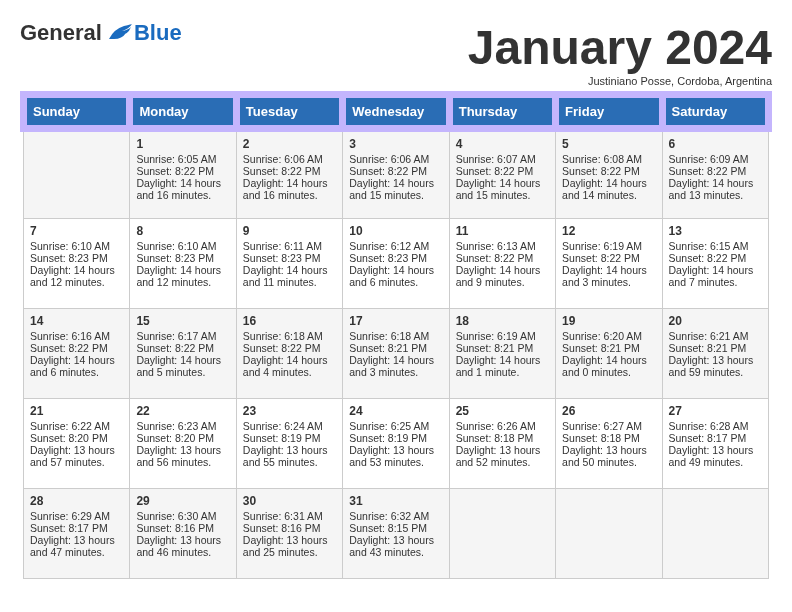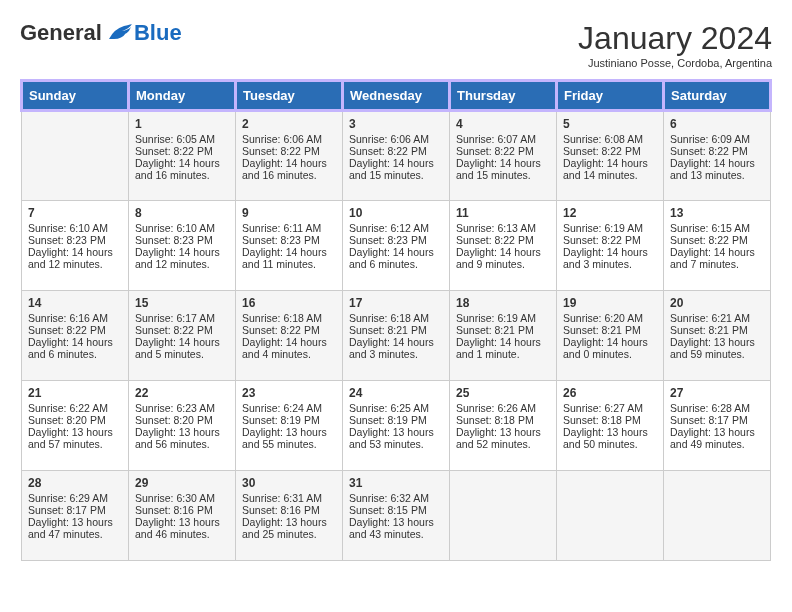--- a/index.html
+++ b/index.html
@@ -7,21 +7,21 @@
       font-family: Arial, sans-serif;
       background: #fff;
       width: 792px;
       min-height: 612px;
       padding: 20px;
     }
     .header {
       display: flex;
       justify-content: space-between;
       align-items: flex-start;
-      margin-bottom: 10px;
+      margin-bottom: 4px;
     }
     .logo {
       display: flex;
       flex-direction: column;
       align-items: flex-start;
     }
     .logo-text {
       display: flex;
       align-items: center;
       font-size: 22px;
@@ -32,41 +32,41 @@
     .logo-blue { color: #1a6bbf; }
     .logo-bird {
       width: 30px;
       height: 24px;
       margin-left: 2px;
     }
     .title-block {
       text-align: right;
     }
     .month-title {
-      font-size: 32px;
+      font-size: 48px;
       color: #333;
-      font-weight: normal;
+      font-weight: bold;
     }
     .subtitle {
       font-size: 11px;
       color: #333;
     }
     table {
       width: 100%;
       border-collapse: collapse;
       table-layout: fixed;
     }
     thead tr th {
       background-color: #2a6db5;
       color: #fff;
       text-align: left;
       padding: 6px 6px;
       font-size: 13px;
       font-weight: bold;
-      border: 3px solid #c4b5fd;
+      border: 7px solid #c4b5fd;
     }
     tbody tr td {
       border: 1px solid #ccc;
       vertical-align: top;
       padding: 5px 6px;
       font-size: 10.5px;
       color: #333;
       height: 90px;
     }
     tbody tr:nth-child(odd) {

